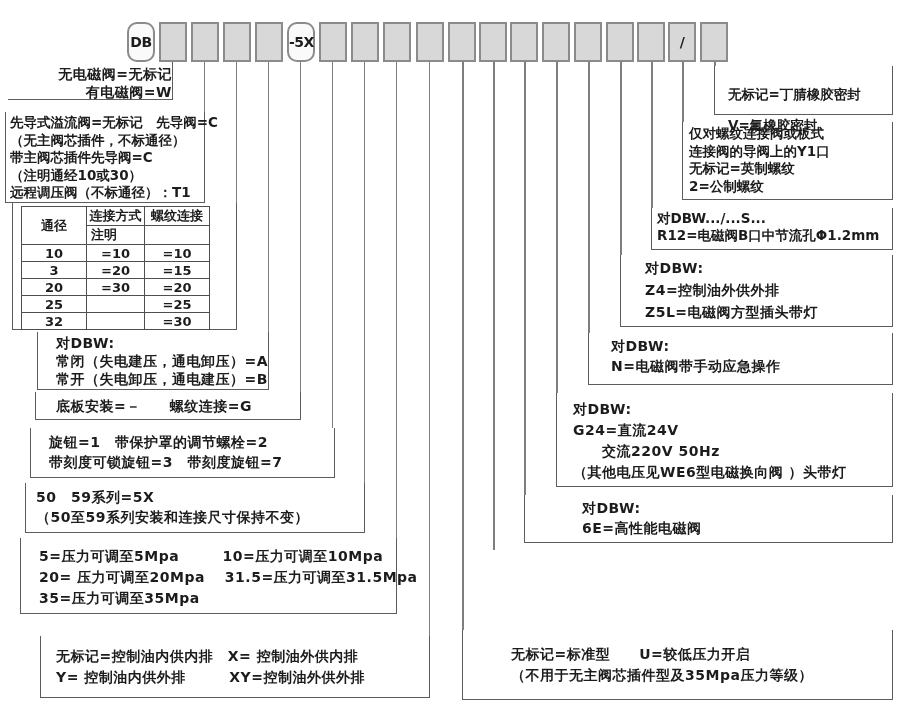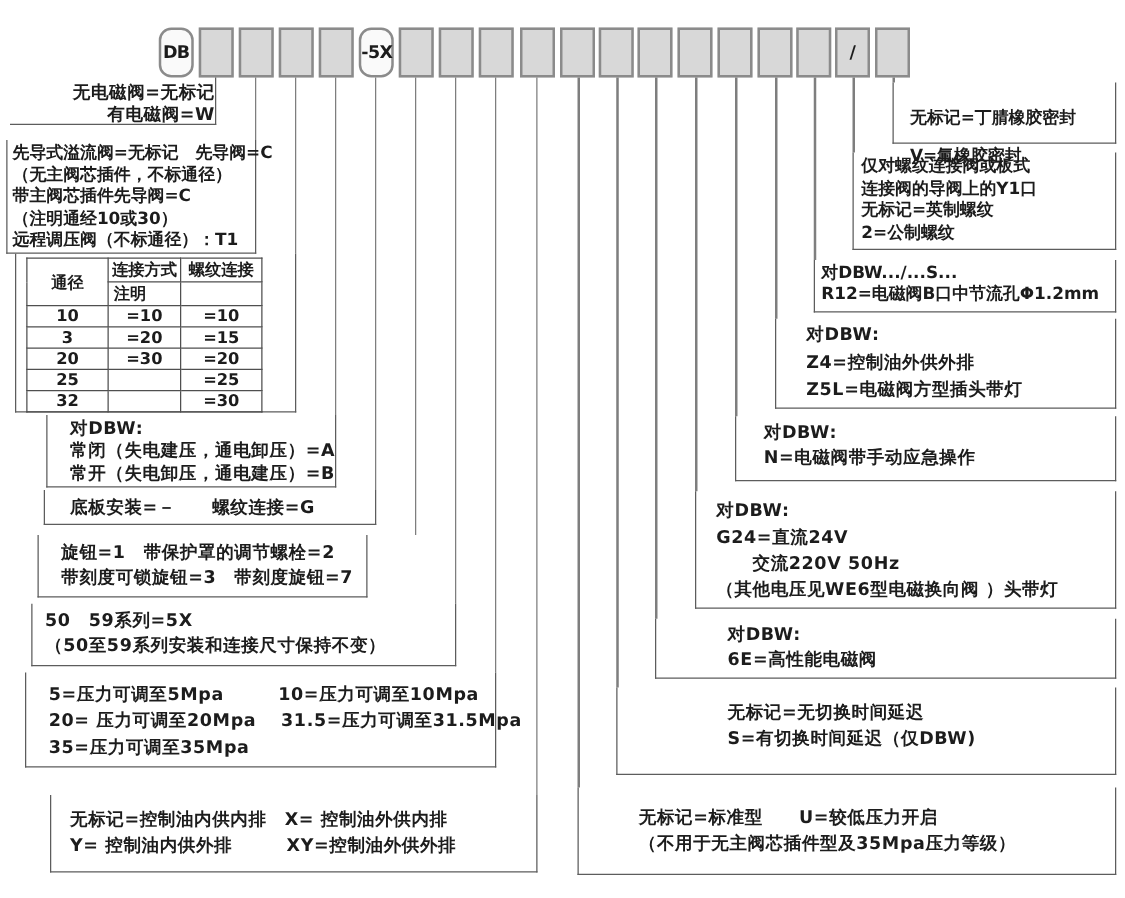--- a/index.html
+++ b/index.html
@@ -37,21 +37,21 @@
   }
   .ln{display:block;white-space:pre;font-size:14px;font-weight:600;line-height:20px;letter-spacing:0.5px;}
   #blk-solenoid {left:8px;  top:62px; width:165px;height:38px; padding:4px 0 0 20px;border-left:none;}
   #blk-solenoid .ln{line-height:17.5px;text-align:right;}
   #blk-pilot    {left:5px;  top:112px;width:200px;height:91px; padding:2px 0 0 4px;}
   #blk-pilot .ln{line-height:17.5px;font-size:13.5px;letter-spacing:0;}
   #blk-table    {left:12px; top:203px;width:225px;height:127px;padding:3px 0 0 8px;}
   #blk-normally {left:37px; top:332px;width:232px;height:58px; padding:2px 0 0 18px;}
   #blk-normally .ln{line-height:18px;}
   #blk-mounting {left:35px; top:392px;width:266px;height:28px; padding:4px 0 0 20px;}
-  #blk-adjust   {left:30px; top:428px;width:264px;height:50px; padding:4px 12px 0 18px;}
+  #blk-adjust   {left:30px; top:428px;width:305px;height:50px; padding:4px 12px 0 18px;}
   #blk-series   {left:25px; top:483px;width:340px;height:50px; padding:4px 0 0 10px;}
   #blk-pressure {left:20px; top:538px;width:377px;height:76px; padding:8px 0 0 18px;}
   #blk-pressure .ln{line-height:21px;}
   #blk-oil      {left:40px; top:636px;width:390px;height:62px; padding:10px 0 0 15px;}
   #blk-oil .ln{line-height:21px;}
   #blk-standard {left:462px;top:630px;width:431px;height:70px; padding:14px 0 0 48px;}
   #blk-standard .ln{line-height:21px;}
   #blk-delay    {left:493px;top:550px;width:400px;height:70px; padding:10px 0 0 88px;}
   #blk-delay .ln{line-height:21px;}
   #blk-hiperf   {left:524px;top:495px;width:369px;height:48px; padding:3px 0 0 57px;}
@@ -238,23 +238,19 @@
     <span class="ln">G24=直流24V</span>
     <span class="ln">　　交流220V 50Hz</span>
     <span class="ln">（其他电压见WE6型电磁换向阀 ）头带灯</span>
   </div>
 
   <div class="blk" id="blk-hiperf">
     <span class="ln">对DBW:</span>
     <span class="ln">6E=高性能电磁阀</span>
   </div>
 
-  <div class="blk" id="blk-delay">
-    <span class="ln">无标记=无切换时间延迟</span>
-    <span class="ln">S=有切换时间延迟（仅DBW)</span>
-  </div>
 
   <div class="blk" id="blk-standard">
     <span class="ln">无标记=标准型　　U=较低压力开启</span>
     <span class="ln">（不用于无主阀芯插件型及35Mpa压力等级）</span>
   </div>
 
 </div>
 
 </body></html>

